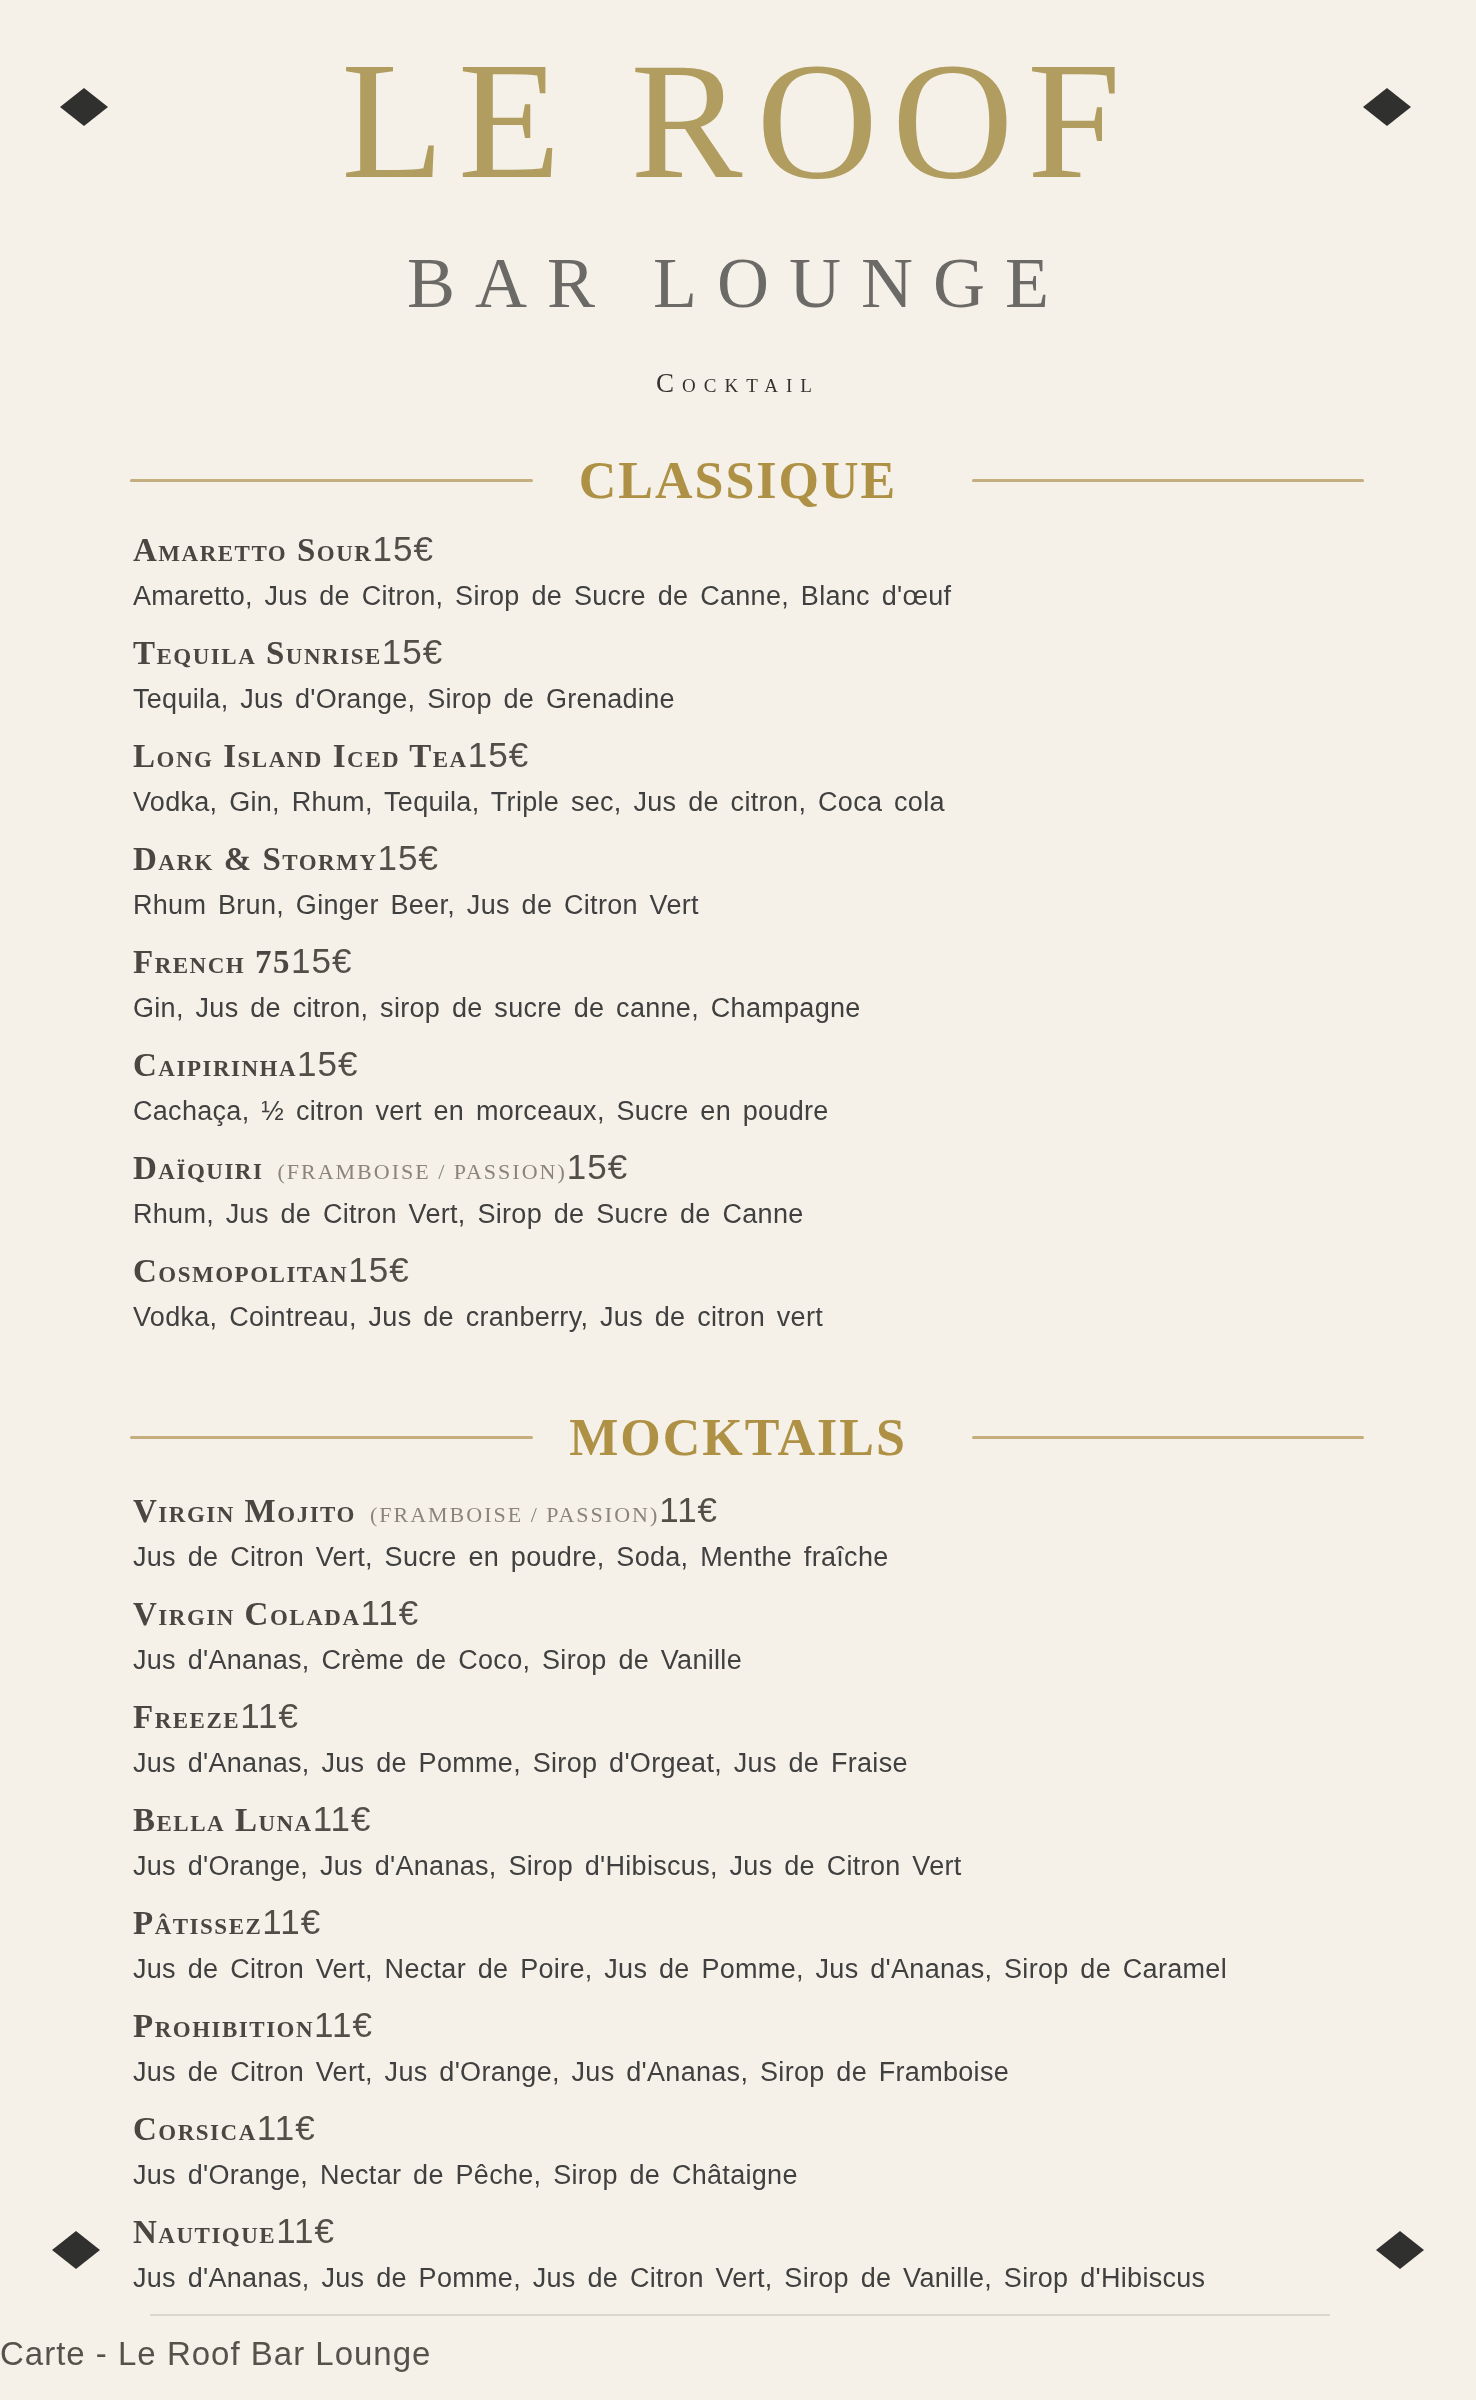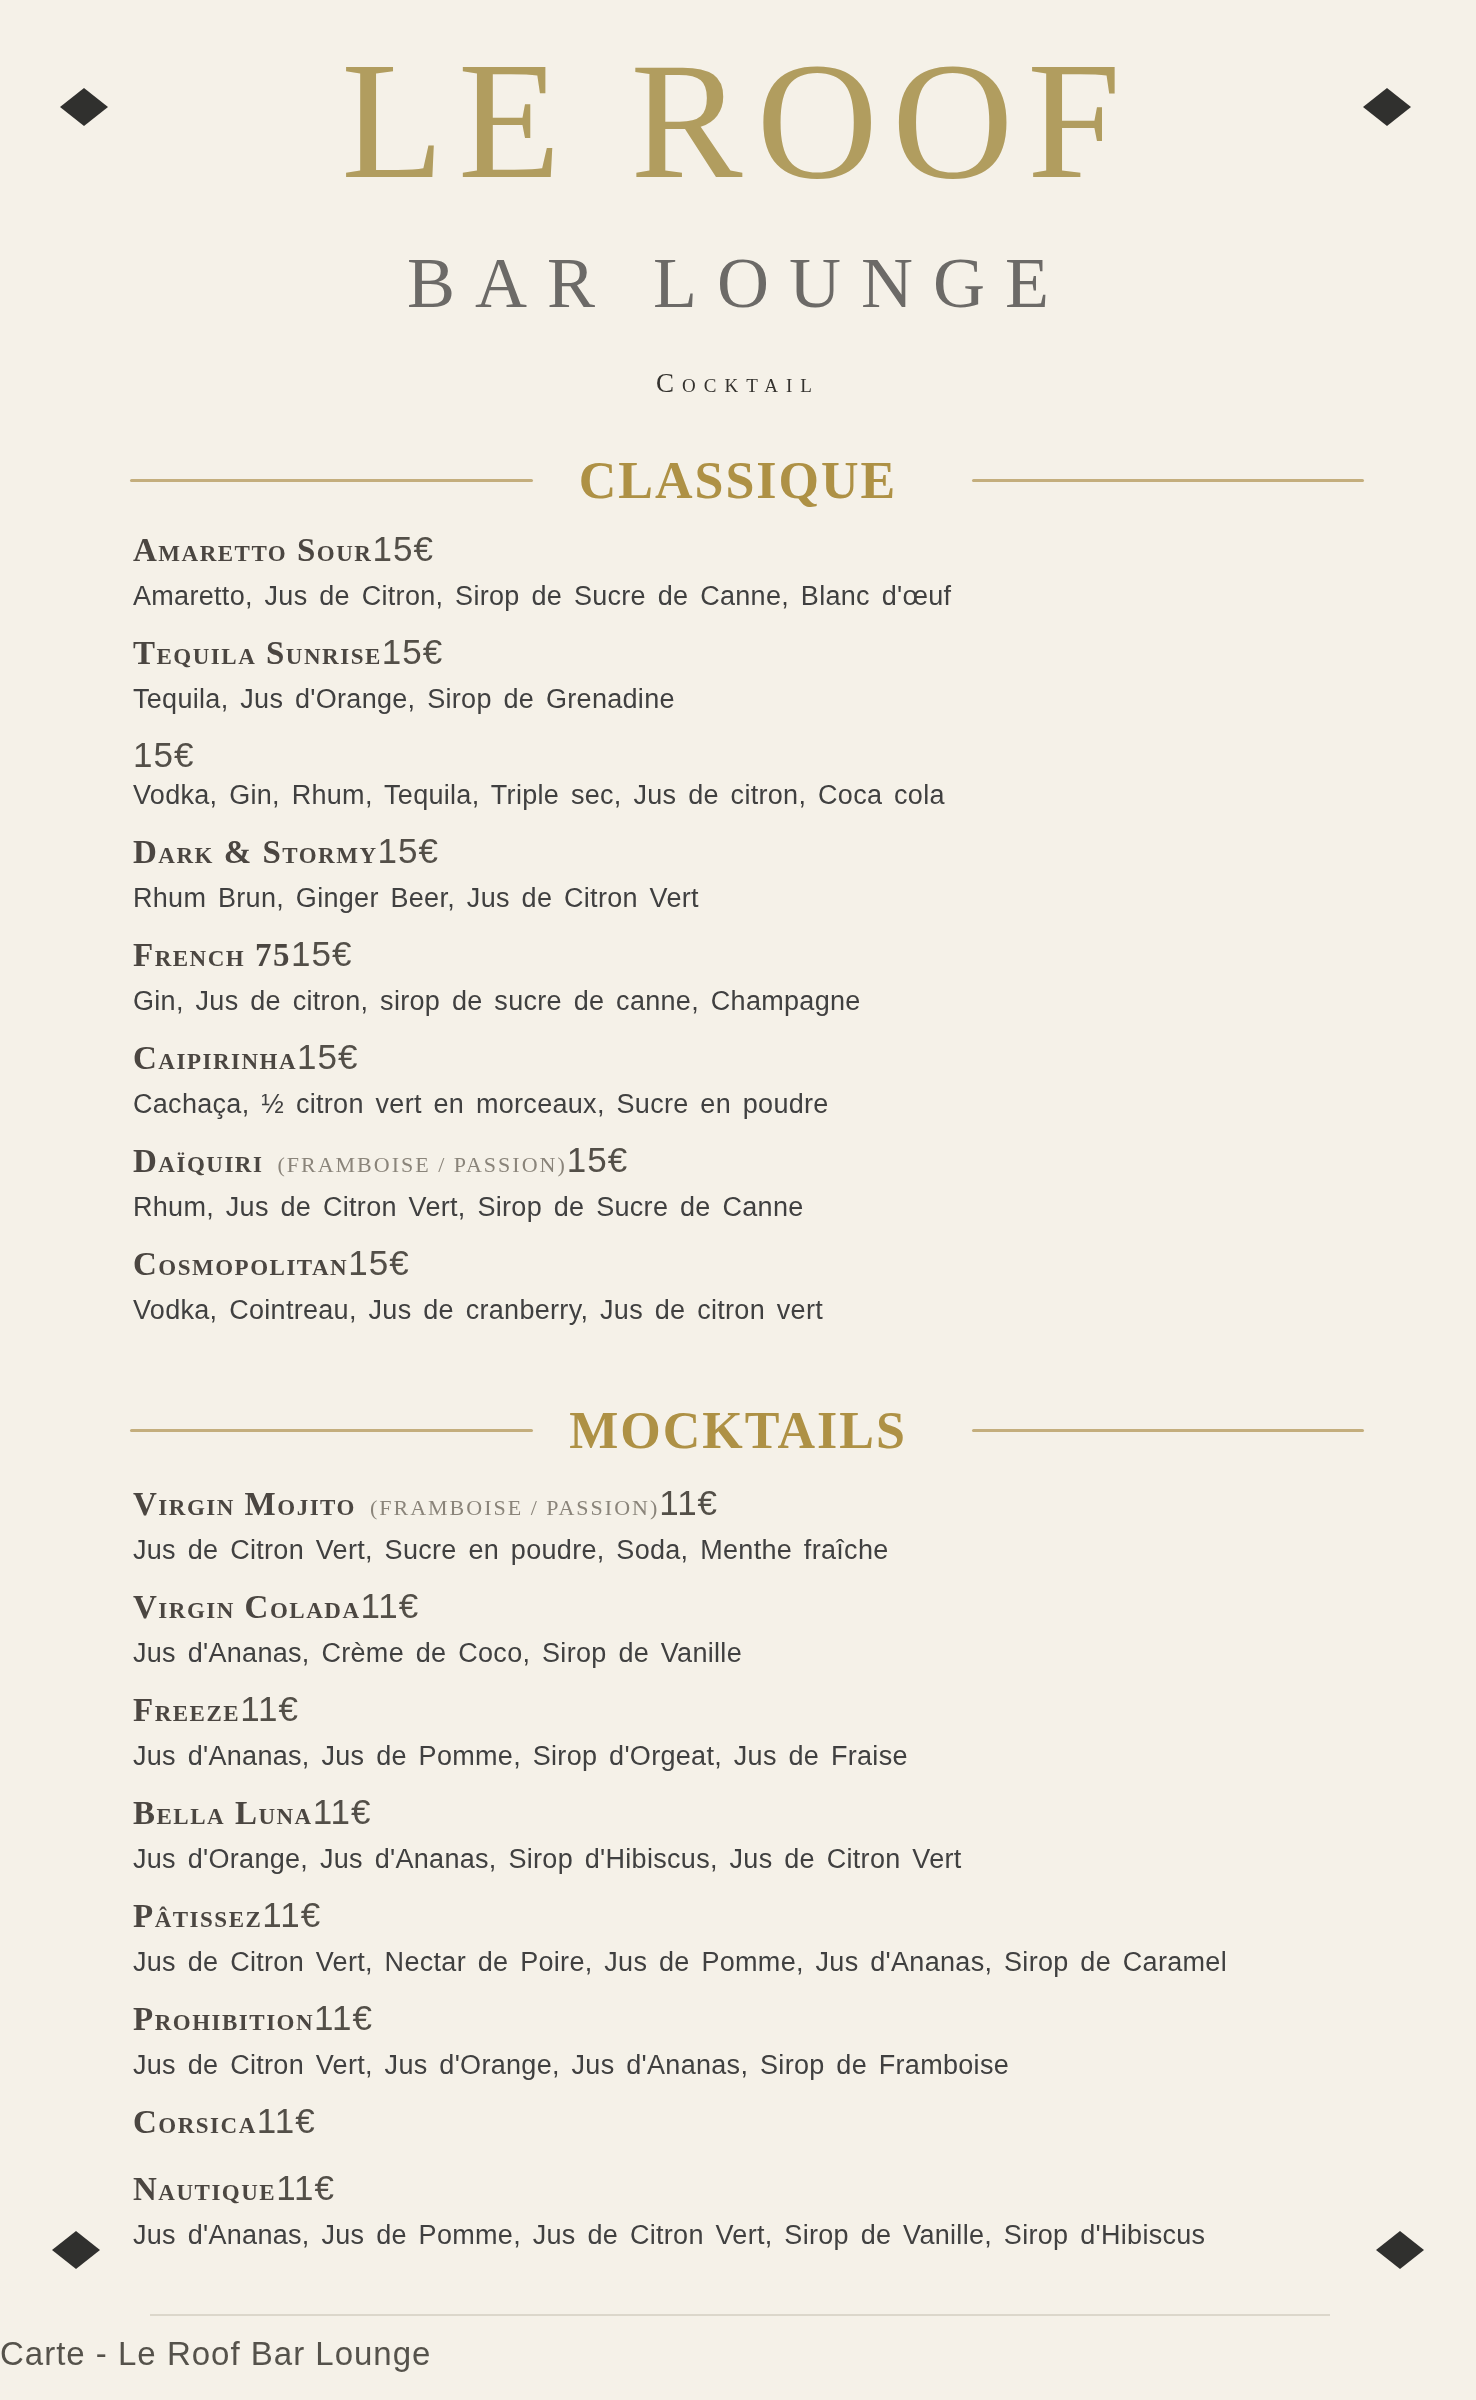--- a/index.html
+++ b/index.html
@@ -150,20 +150,23 @@
       <span>
         <span class="item-name">Tequila Sunrise</span>
       </span>
       <span class="item-price">15€</span>
     </div>
     <div class="item-desc">Tequila, Jus d'Orange, Sirop de Grenadine</div>
   </div>
 
   <div class="item">
     <div class="item-row">
+      <span>
+        <span class="item-name">Long Island Iced Tea</span>
+      </span>
       <span class="item-price">15€</span>
     </div>
     <div class="item-desc">Vodka, Gin, Rhum, Tequila, Triple sec, Jus de citron, Coca cola</div>
   </div>
 
   <div class="item">
     <div class="item-row">
       <span>
         <span class="item-name">Dark &amp; Stormy</span>
       </span>
@@ -281,20 +284,21 @@
     <div class="item-desc">Jus de Citron Vert, Jus d'Orange, Jus d'Ananas, Sirop de Framboise</div>
   </div>
 
   <div class="item">
     <div class="item-row">
       <span>
         <span class="item-name">Corsica</span>
       </span>
       <span class="item-price">11€</span>
     </div>
+    <div class="item-desc">Jus d'Orange, Nectar de Pêche, Sirop de Châtaigne</div>
   </div>
 
   <div class="item">
     <div class="item-row">
       <span>
         <span class="item-name">Nautique</span>
       </span>
       <span class="item-price">11€</span>
     </div>
     <div class="item-desc">Jus d'Ananas, Jus de Pomme, Jus de Citron Vert, Sirop de Vanille, Sirop d'Hibiscus</div>

